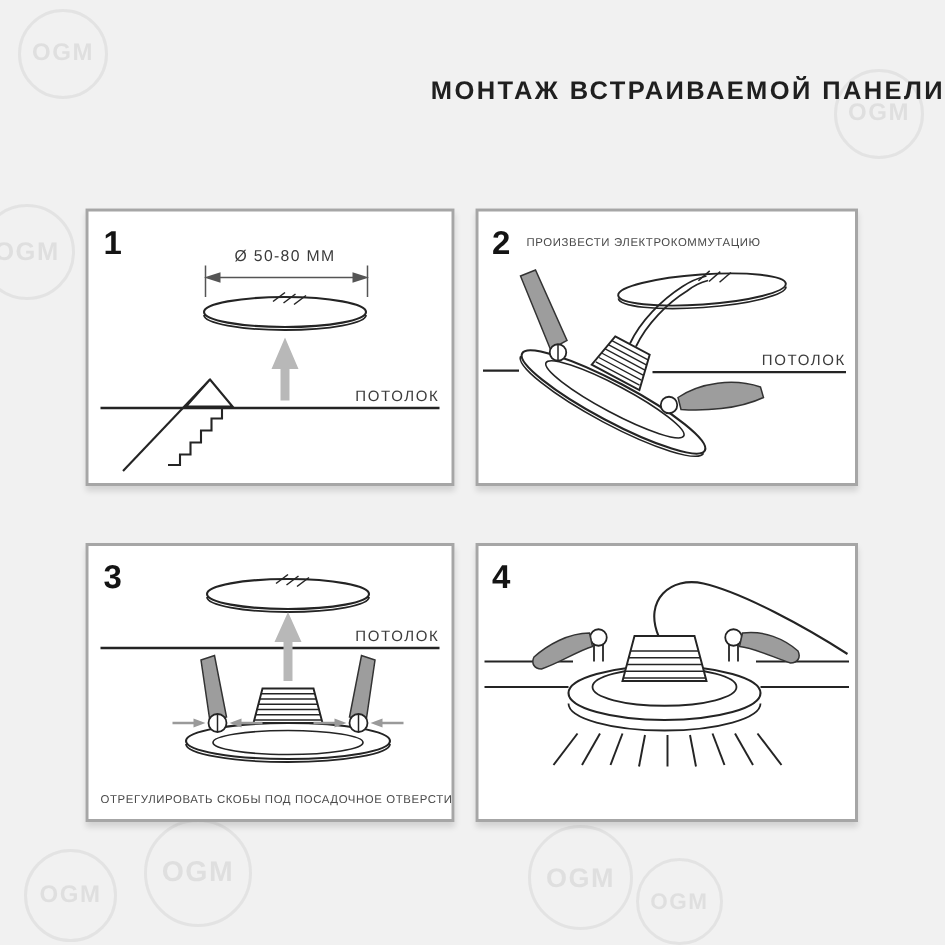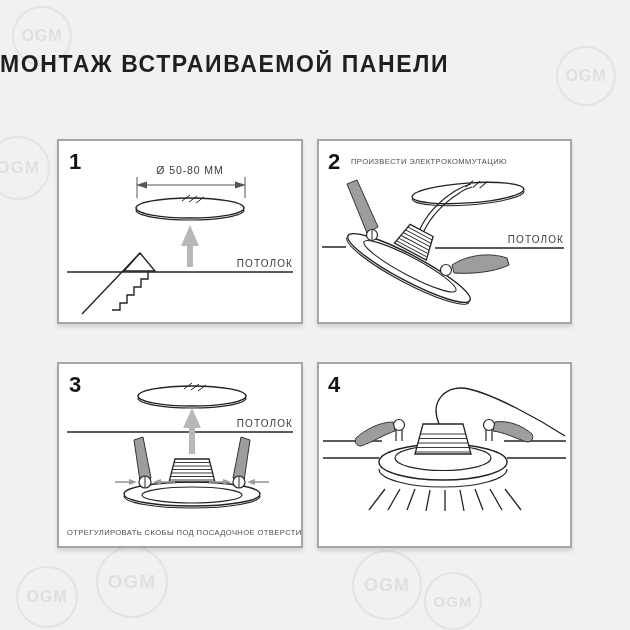--- a/index.html
+++ b/index.html
@@ -3,21 +3,21 @@
 <meta charset="utf-8">
 <style>
   html,body{margin:0;padding:0;}
   body{
     width:630px;height:630px;position:relative;overflow:hidden;
     background:#f1f1f1;
     font-family:"Liberation Sans", sans-serif;
   }
   .title{
     position:absolute;left:0;top:51px;width:630px;margin:0;
-    text-align:left;font-size:23px;font-weight:bold;
+    text-align:right;font-size:17px;font-weight:bold;
     letter-spacing:1.6px;color:#1f1f1f;
   }
   .panel{
     position:absolute;background:#ffffff;border:2px solid #a6a6a6;
     box-sizing:border-box;box-shadow:0 3px 4px rgba(0,0,0,0.13);
   }
   #p1{left:57px;top:139px;width:246px;height:185px;}
   #p2{left:317px;top:139px;width:255px;height:185px;}
   #p3{left:57px;top:362px;width:246px;height:186px;}
   #p4{left:317px;top:362px;width:255px;height:186px;}

